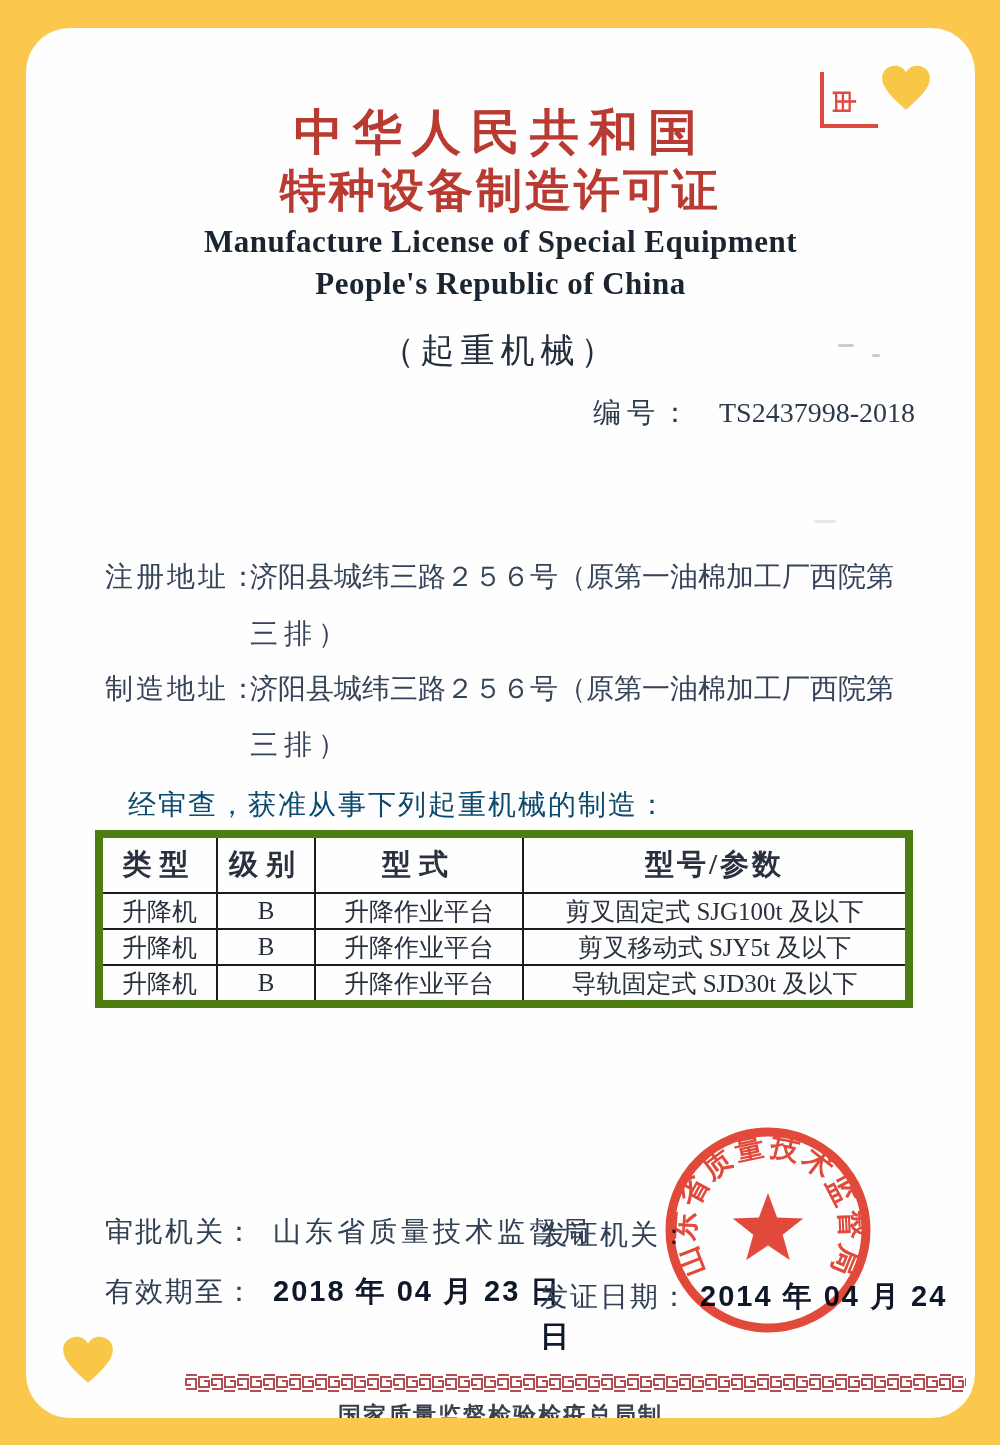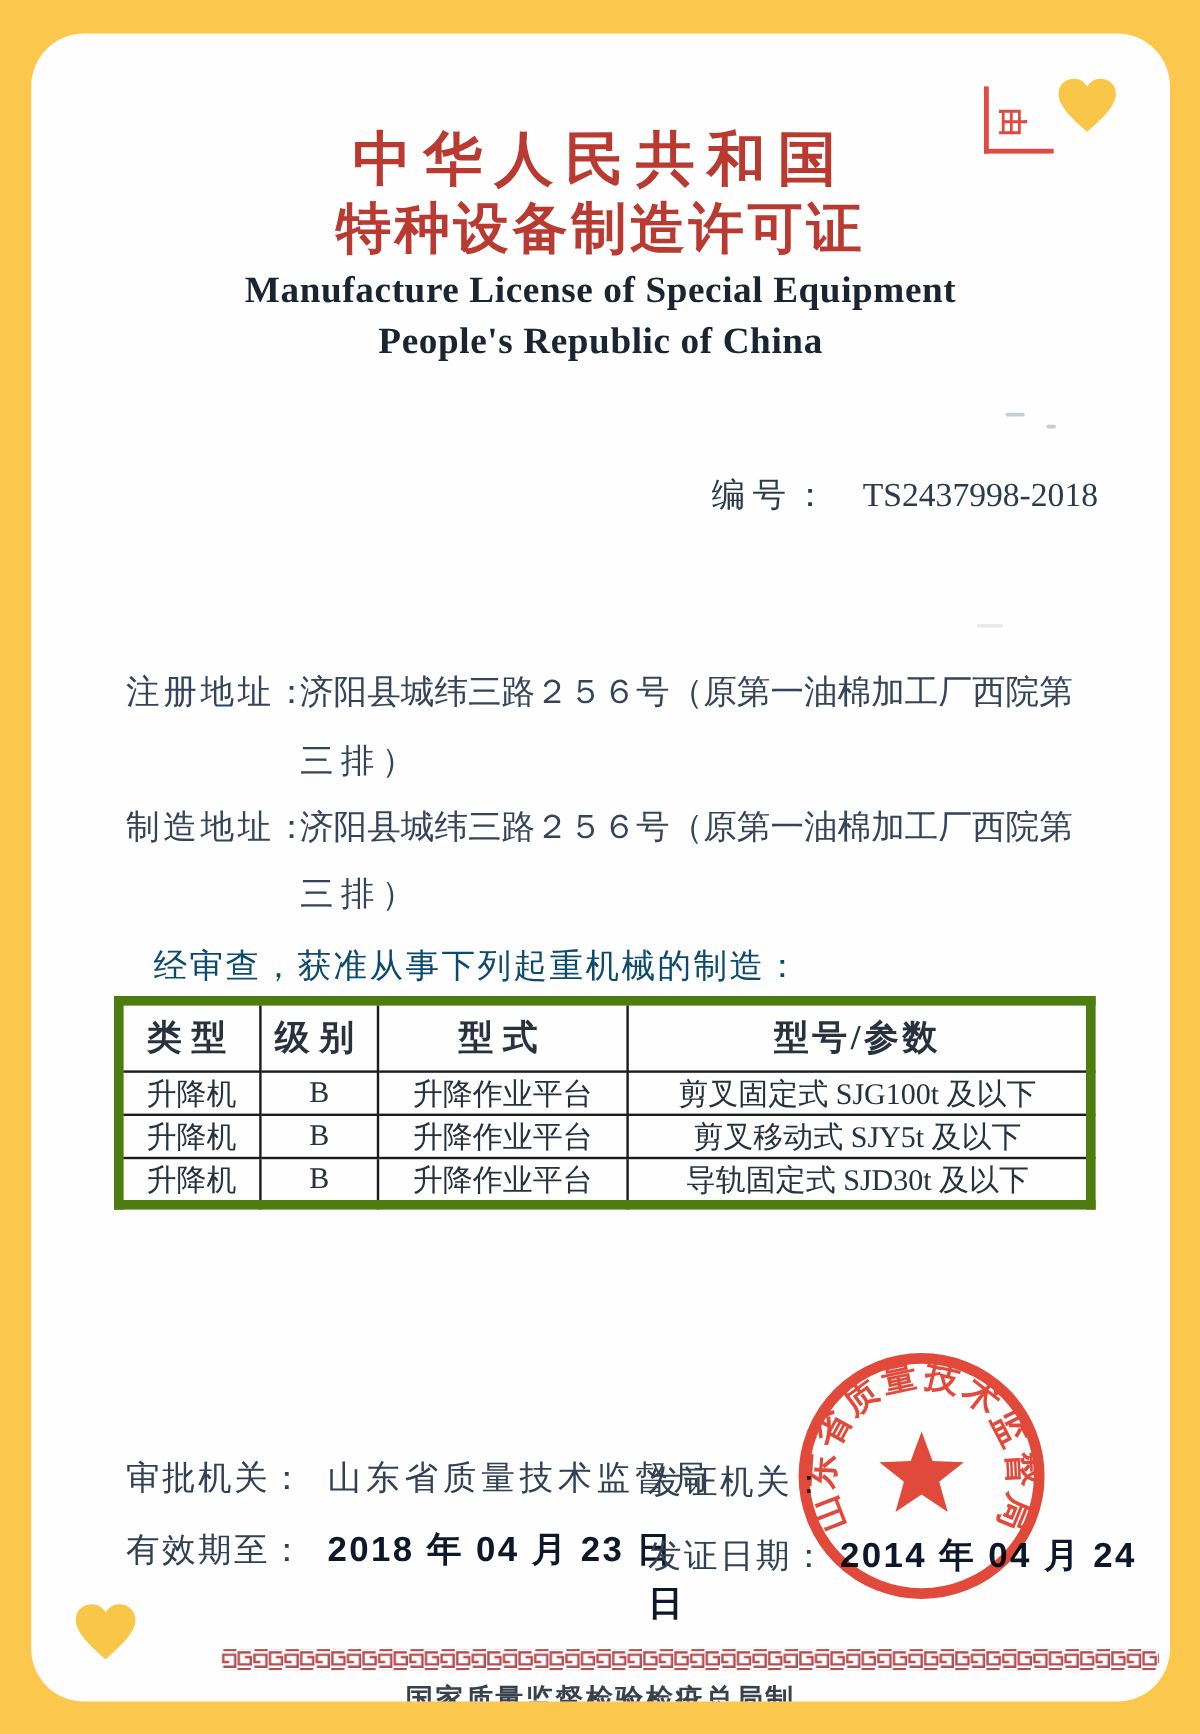--- a/index.html
+++ b/index.html
@@ -80,20 +80,21 @@
     <path d="M50 88 C22 64 4 45 4 27 C4 12 16 3 29 3 C38 3 46 8 50 16 C54 8 62 3 71 3 C84 3 96 12 96 27 C96 45 78 64 50 88 Z" fill="#f9c748"></path>
   </svg>
   <svg class="heart" style="left:35px;top:1307px;" width="54" height="50" viewBox="0 0 100 92">
     <path d="M50 88 C22 64 4 45 4 27 C4 12 16 3 29 3 C38 3 46 8 50 16 C54 8 62 3 71 3 C84 3 96 12 96 27 C96 45 78 64 50 88 Z" fill="#f9c748"></path>
   </svg>
 
   <div class="abs center title-cn1">中华人民共和国</div>
   <div class="abs center title-cn2">特种设备制造许可证</div>
   <div class="abs center title-en title-en1">Manufacture License of Special Equipment</div>
   <div class="abs center title-en title-en2">People's Republic of China</div>
+  <div class="abs center category">（起重机械）</div>
 
   <div class="abs serial">
     <span class="lab">编号：</span><span>TS2437998-2018</span>
   </div>
 
 
   <div class="abs frow lab-x" style="top:530px;"><span class="lab">注册地址：</span></div>
   <div class="abs frow val-x" style="top:530px;">济阳县城纬三路２５６号（原第一油棉加工厂西院第</div>
   <div class="abs frow val-x" style="top:587px;letter-spacing:6px;">三排）</div>
 

